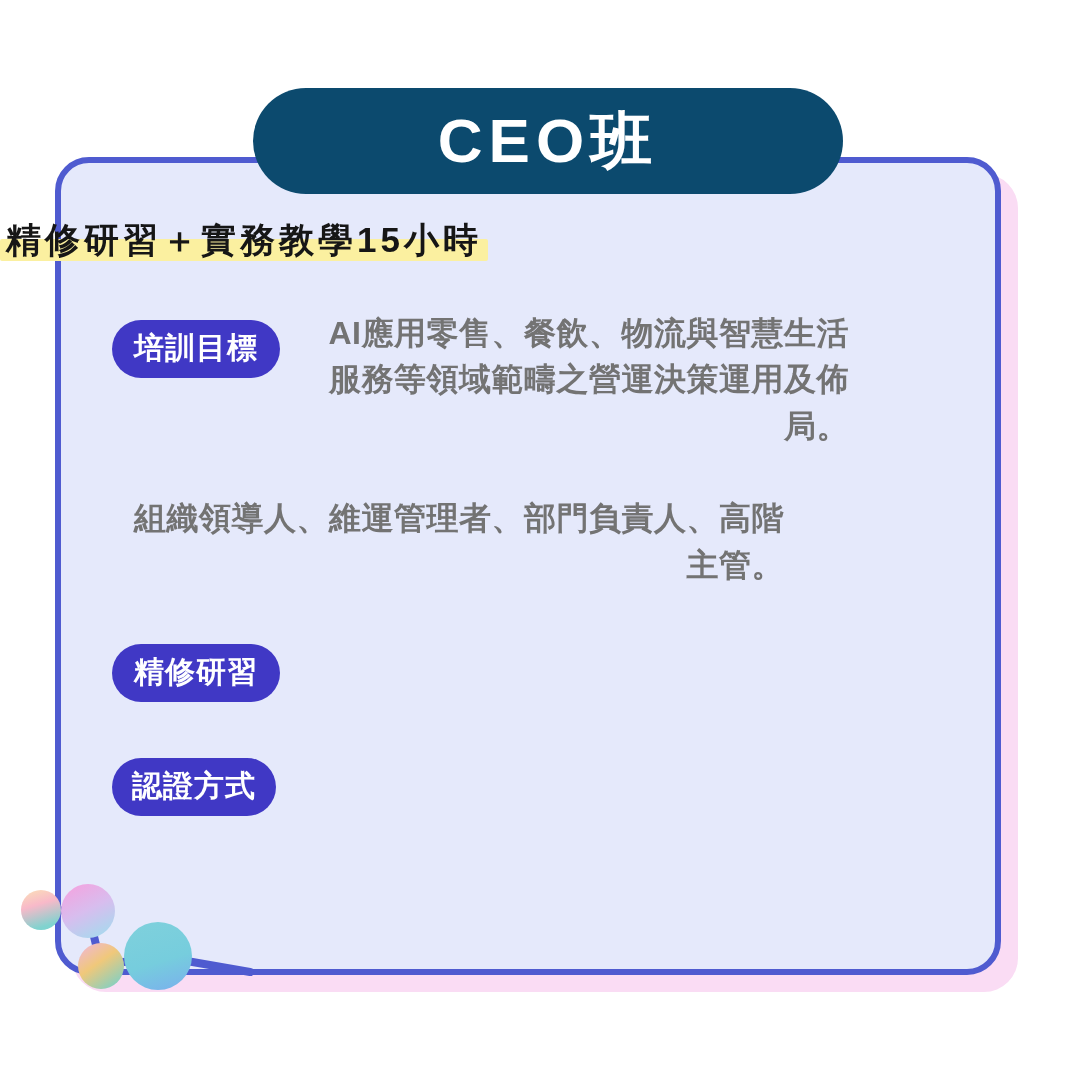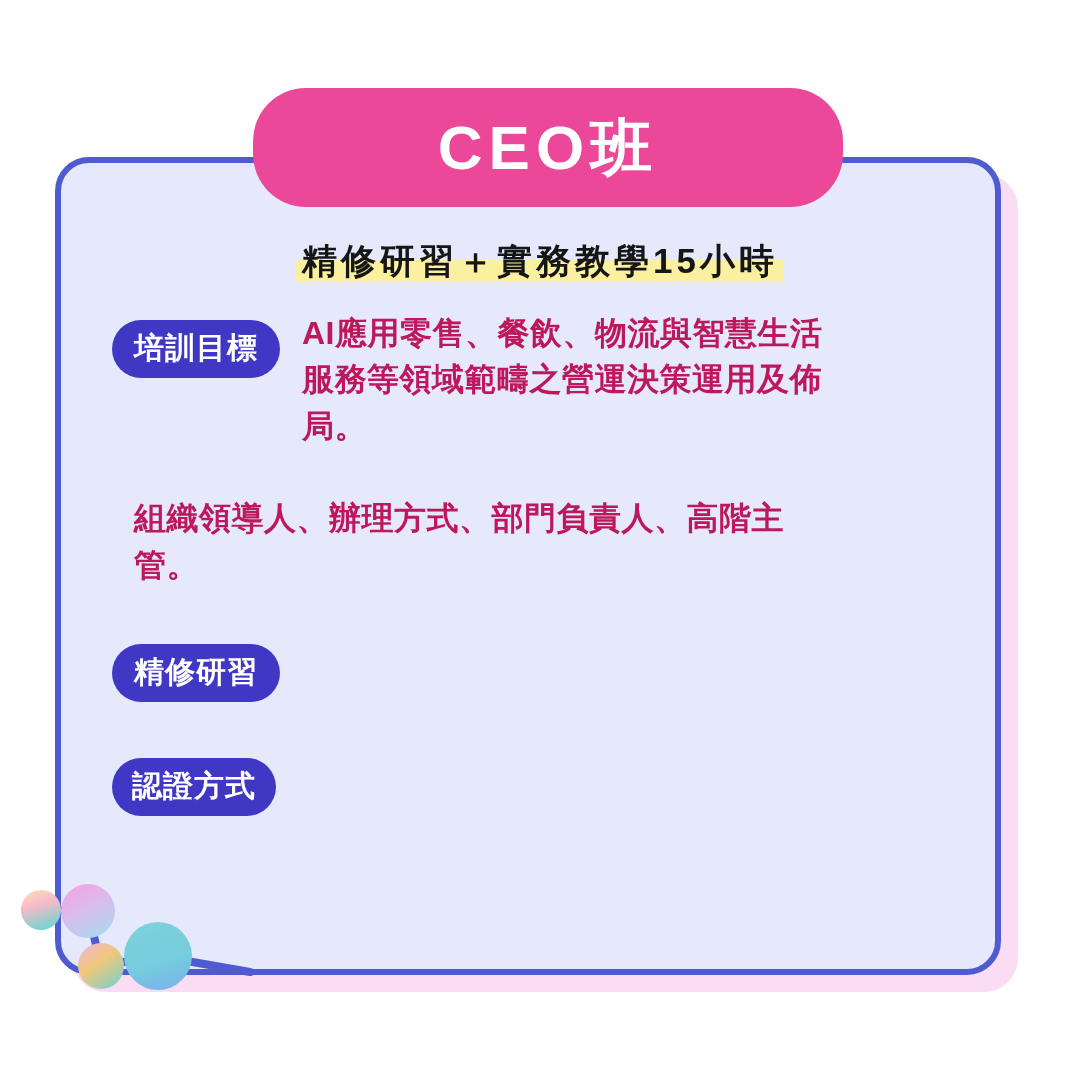--- a/index.html
+++ b/index.html
@@ -41,44 +41,43 @@
     border: 6px solid #4f5bd0;
     border-radius: 34px;
   }
 
   
   .header-pill {
     position: absolute;
     left: 253px;
     top: 88px;
     width: 590px;
-    height: 119px;
-    background: #ec4899;
+    height: 106px;
+    background: #0c4a6e;
     border-radius: 53px;
     display: flex;
     align-items: center;
     justify-content: center;
     z-index: 5;
   }
   .header-title {
     color: #ffffff;
     font-size: 62px;
     font-weight: bold;
     letter-spacing: 6px;
     line-height: 1;
     white-space: nowrap;
   }
 
   
   .subtitle-wrap {
     position: absolute;
     left: 0;
-    top: 240px;
+    top: 219px;
     width: 1080px;
-    text-align: center;
     z-index: 4;
   }
   .subtitle {
     display: inline-block;
     position: relative;
     font-size: 35px;
     font-weight: bold;
     color: #161616;
     letter-spacing: 4px;
     line-height: 1.2;
@@ -123,26 +122,27 @@
     padding: 13px 22px 15px 22px;
     border-radius: 30px;
     white-space: nowrap;
     margin-top: 10px;
   }
   .badge.wide { padding-left: 20px; padding-right: 20px; }
 
   .row-text {
     flex: 1 1 auto;
     margin-left: 22px;
-    color: #be185d;
+    color: #737373;
     font-size: 32px;
     font-weight: bold;
     line-height: 1.45;
     letter-spacing: 0.5px;
     max-width: 650px;
+    text-align: right;
   }
 
   
   .decor {
     position: absolute;
     left: 0px;
     top: 880px;
     width: 260px;
     height: 140px;
     z-index: 6;
@@ -171,21 +171,21 @@
   </div>
 
   <div class="rows">
 
     <div class="row r1">
       <div class="badge">培訓目標</div>
       <div class="row-text">AI應用零售、餐飲、物流與智慧生活服務等領域範疇之營運決策運用及佈局。</div>
     </div>
 
     <div class="row r2">
-      <div class="row-text">組織領導人、辦理方式、部門負責人、高階主管。</div>
+      <div class="row-text">組織領導人、維運管理者、部門負責人、高階主管。</div>
     </div>
 
     <div class="row r3">
       <div class="badge">精修研習</div>
     </div>
 
     <div class="row r4">
       <div class="badge wide">認證方式</div>
     </div>
 

